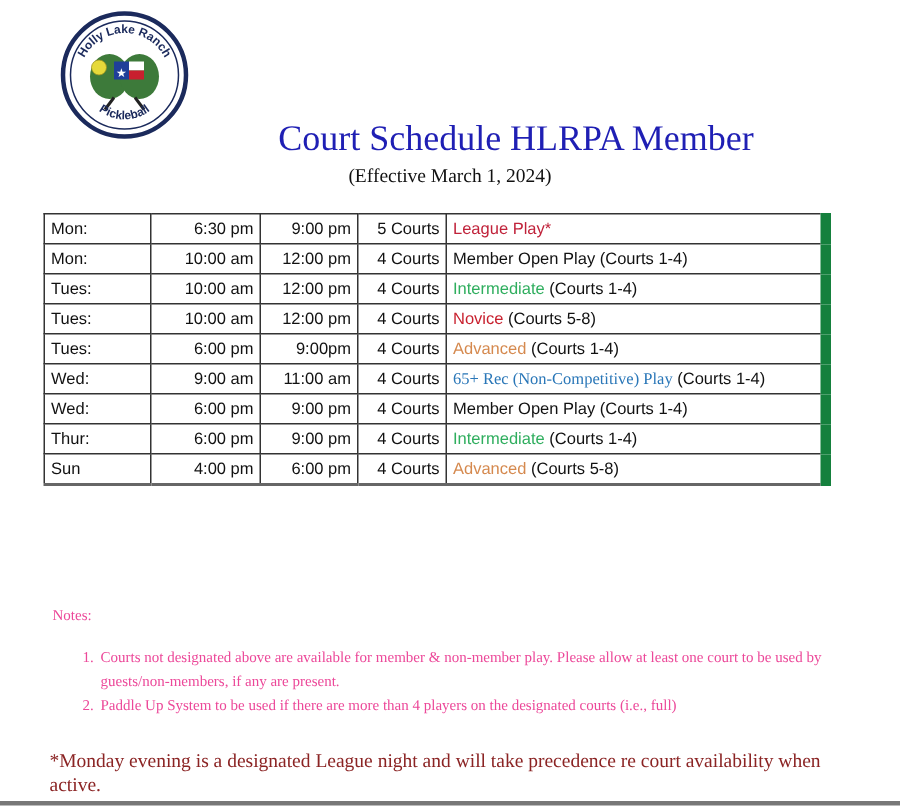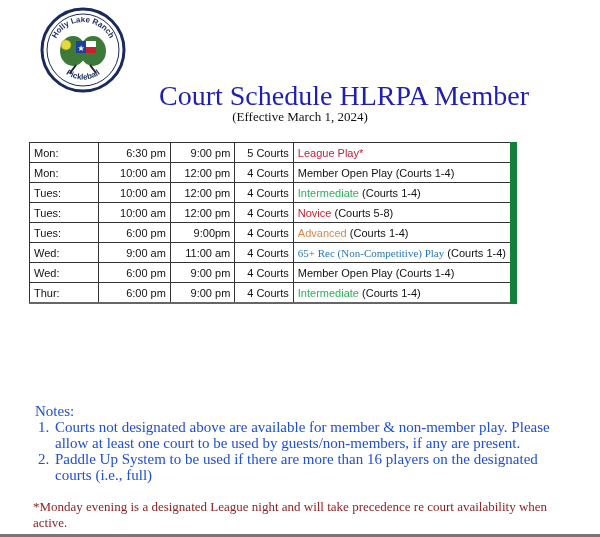--- a/index.html
+++ b/index.html
@@ -3,44 +3,44 @@
 <meta charset="utf-8">
 <style>
   html, body { margin:0; padding:0; }
   body {
     width:600px; height:537px; background:#ffffff; position:relative; overflow:hidden;
     font-family:"Liberation Sans", sans-serif;
   }
   .logo { position:absolute; left:40px; top:7px; width:86px; height:86px; }
   .title {
     position:absolute; left:0; width:600px; top:80px; text-align:center;
-    font-family:"Liberation Serif", serif; font-size:28px; color:#1f1fb4; padding-left:88px; box-sizing:border-box;
+    font-family:"Liberation Serif", serif; font-size:24px; color:#1f1fb4; padding-left:88px; box-sizing:border-box;
   }
   .subtitle {
     position:absolute; left:0; width:600px; top:109px; text-align:center;
     font-family:"Liberation Serif", serif; font-size:13px; color:#111; box-sizing:border-box;
   }
   table.sched {
-    position:absolute; left:29px; top:142px; width:488px;
+    position:absolute; left:29px; top:142px; width:525px;
     border-collapse:collapse; font-size:11px; color:#111;
   }
   table.sched td {
     border:1px solid #333; height:19px; padding:0 4px; white-space:nowrap;
   }
   table.sched tr:last-child td { border-bottom:2px solid #666; }
   table.sched td:last-child { border-right:7px solid #15803d; }
   td.day { width:62px; }
   td.start { width:64px; text-align:right; }
   td.end { width:56px; text-align:right; }
   td.courts { width:50px; text-align:right; }
   .notes {
     position:absolute; left:35px; top:403px; width:540px;
-    font-family:"Liberation Serif", serif; font-size:15px; color:#1d4ed8; line-height:16px;
+    font-family:"Liberation Serif", serif; font-size:10px; color:#ec4899; line-height:16px;
   }
-  .notes ol { margin:0; padding-left:18px; }
+  .notes ol { margin:12px; padding-left:18px; }
   .notes li { padding-left:2px; }
   .footnote {
     position:absolute; left:33px; top:499px; width:540px;
     font-family:"Liberation Serif", serif; font-size:13px; color:#8b2424; line-height:16px;
   }
   .bottom-bar { position:absolute; left:0; bottom:0; width:600px; height:3px; background:#777; }
 </style>
 </head>
 <body>
 
@@ -124,26 +124,33 @@
         <td class="courts">4 Courts</td>
         <td><span style="color: rgb(17, 17, 17);">Member Open Play</span><span style="white-space: pre;"> (Courts 1-4)</span></td>
       </tr>
       <tr>
         <td class="day">Thur:</td>
         <td class="start">6:00 pm</td>
         <td class="end">9:00 pm</td>
         <td class="courts">4 Courts</td>
         <td><span style="color: rgb(47, 174, 94);">Intermediate</span><span style="white-space: pre;"> (Courts 1-4)</span></td>
       </tr>
+      <tr>
+        <td class="day">Sun</td>
+        <td class="start">4:00 pm</td>
+        <td class="end">6:00 pm</td>
+        <td class="courts">4 Courts</td>
+        <td><span style="color: rgb(213, 137, 78);">Advanced</span><span style="white-space: pre;"> (Courts 5-8)</span></td>
+      </tr>
     </tbody>
 </table>
 
 <div class="notes">
   <div>Notes:</div>
   <ol>
     <li>Courts not designated above are available for member &amp; non-member play. Please allow at least one court to be used by guests/non-members, if any are present.</li>
-    <li>Paddle Up System to be used if there are more than 16 players on the designated courts (i.e., full)</li>
+    <li>Paddle Up System to be used if there are more than 4 players on the designated courts (i.e., full)</li>
   </ol>
 </div>
 
 <div class="footnote">*Monday evening is a designated League night and will take precedence re court availability when active.</div>
 
 <div class="bottom-bar"></div>
 
 </body></html>

